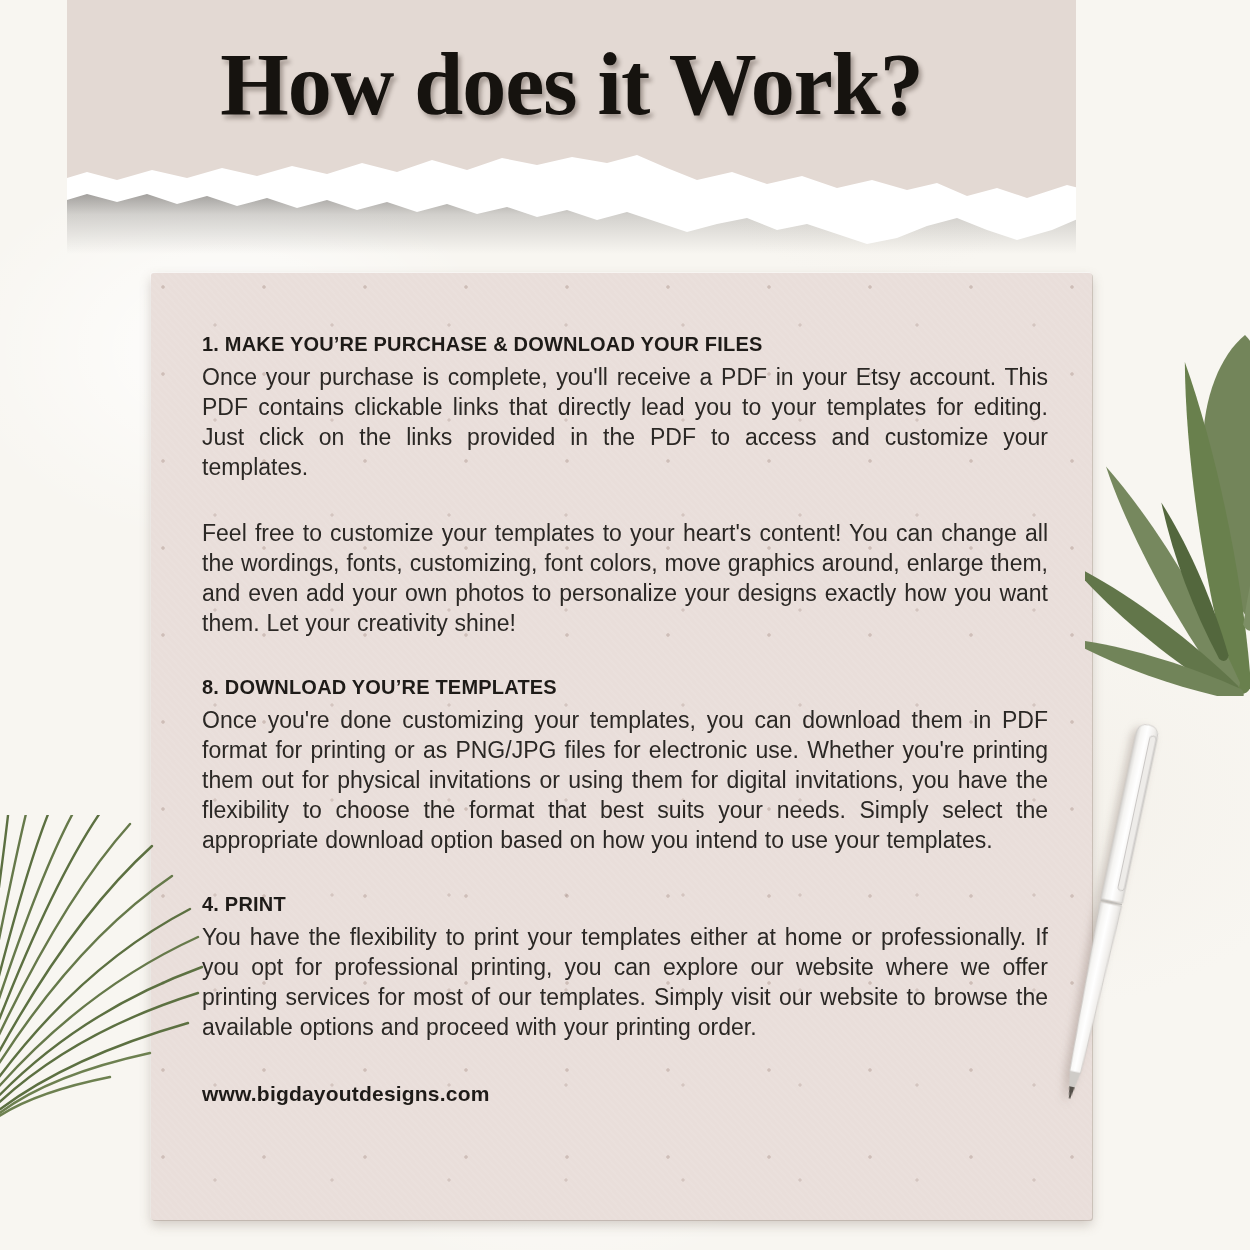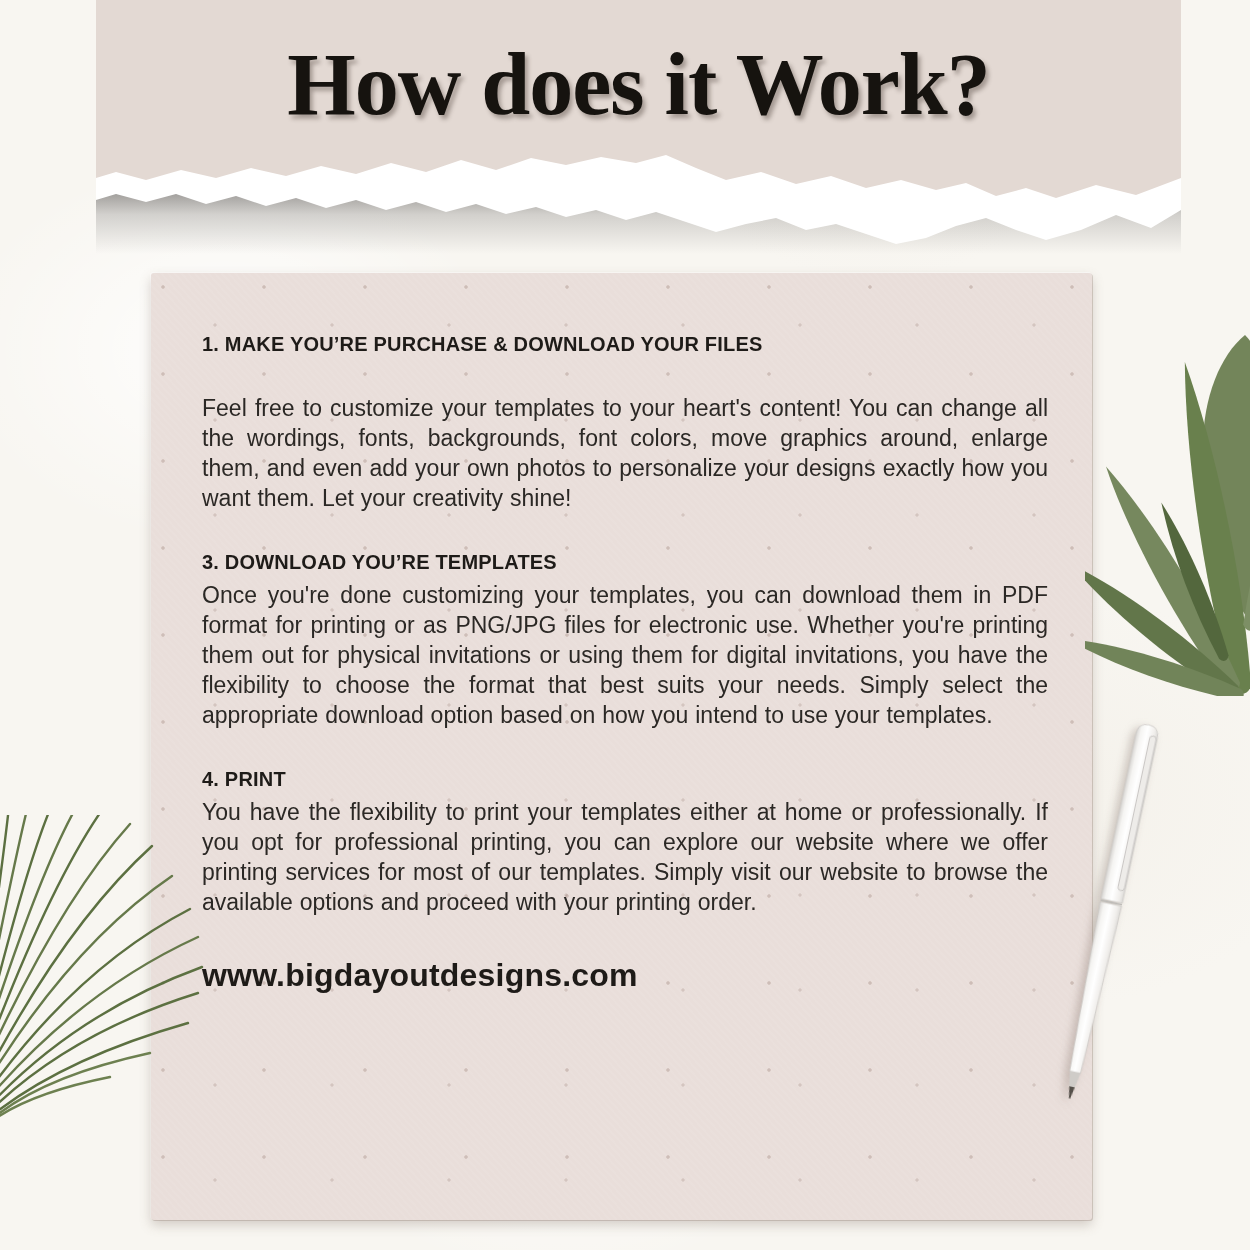--- a/index.html
+++ b/index.html
@@ -10,21 +10,21 @@
     position:relative; width:1250px; height:1250px; overflow:hidden;
     background-color:#f8f6f1;
     background-image:
       radial-gradient(ellipse 420px 300px at 18% 28%, rgba(255,255,255,.85), transparent 65%),
       radial-gradient(ellipse 500px 340px at 82% 64%, rgba(241,237,229,.55), transparent 62%),
       radial-gradient(ellipse 430px 300px at 45% 88%, rgba(255,255,255,.7), transparent 60%),
       radial-gradient(ellipse 300px 220px at 70% 12%, rgba(243,239,232,.5), transparent 60%);
   }
 
   
-  .header-band{ position:absolute; left:96px; top:0; width:1085px; height:258px; }
+  .header-band{ position:absolute; left:67px; top:0; width:1009px; height:258px; }
   .band-shadow{
     position:absolute; left:0; top:186px; width:100%; height:68px;
     background:linear-gradient(180deg, rgba(104,101,99,.72) 0%, rgba(148,146,144,.38) 42%, rgba(255,255,255,0) 100%);
   }
   .band-white{
     position:absolute; left:0; top:0; width:100%; height:258px; background:#ffffff;
     clip-path:polygon(0 0,1085px 0,1085px 210px,1055px 228px,1020px 215px,985px 230px,950px 240px,920px 230px,890px 218px,860px 226px,830px 238px,800px 244px,770px 234px,740px 224px,710px 230px,680px 218px,650px 224px,620px 232px,590px 222px,560px 212px,530px 220px,500px 210px,470px 217px,440px 207px,410px 214px,380px 204px,350px 212px,320px 202px,290px 210px,260px 200px,230px 208px,200px 198px,170px 206px,140px 196px,110px 204px,80px 194px,50px 202px,20px 194px,0 200px);
   }
   .band-beige{
     position:absolute; left:0; top:0; width:100%; height:258px; background:#e3d9d3;
@@ -55,21 +55,21 @@
   .section h3{
     font-size:20px; font-weight:700; letter-spacing:.2px;
     color:#1e1b18; margin-bottom:5px; line-height:26px;
   }
   .section p{
     font-size:23px; line-height:30px; color:#2b2825;
     text-align:justify; word-spacing:.5px;
   }
   .website{
     margin-top:40px;
-    font-size:32px; font-weight:700; color:#1e1b18; letter-spacing:.2px;
+    font-size:21px; font-weight:700; color:#1e1b18; letter-spacing:.2px;
   }
 
   
   .leaves-top-right{ position:absolute; right:0; top:330px; width:165px; height:366px; }
   .palm-bottom-left{ position:absolute; left:0; top:815px; width:206px; height:306px; }
   .pen-wrap{
     position:absolute; left:1128px; top:720px; width:44px; height:402px;
     transform:rotate(12deg); transform-origin:22px 0;
     filter:drop-shadow(-4px 4px 4px rgba(120,104,94,.32));
   }
@@ -83,28 +83,29 @@
     <div class="band-shadow"></div>
     <div class="band-white"></div>
     <div class="band-beige"></div>
     <div class="page-title">How does it Work?</div>
   </div>
 
   <div class="card">
 
     <div class="section">
       <h3>1. MAKE YOU’RE PURCHASE &amp; DOWNLOAD YOUR FILES</h3>
+      <p>Once your purchase is complete, you'll receive a PDF in your Etsy account. This PDF contains clickable links that directly lead you to your templates for editing. Just click on the links provided in the PDF to access and customize your templates.</p>
     </div>
 
     <div class="section">
-      <p>Feel free to customize your templates to your heart's content! You can change all the wordings, fonts, backgrounds, font colors, move graphics around, enlarge them, and even add your own photos to personalize your designs exactly how you want them. Let your creativity shine!</p>
+      <p>Feel free to customize your templates to your heart's content! You can change all the wordings, fonts, customizing, font colors, move graphics around, enlarge them, and even add your own photos to personalize your designs exactly how you want them. Let your creativity shine!</p>
     </div>
 
     <div class="section">
-      <h3>3. DOWNLOAD YOU’RE TEMPLATES</h3>
+      <h3>8. DOWNLOAD YOU’RE TEMPLATES</h3>
       <p>Once you're done customizing your templates, you can download them in PDF format for printing or as PNG/JPG files for electronic use. Whether you're printing them out for physical invitations or using them for digital invitations, you have the flexibility to choose the format that best suits your needs. Simply select the appropriate download option based on how you intend to use your templates.</p>
     </div>
 
     <div class="section">
       <h3>4. PRINT</h3>
       <p>You have the flexibility to print your templates either at home or professionally. If you opt for professional printing, you can explore our website where we offer printing services for most of our templates. Simply visit our website to browse the available options and proceed with your printing order.</p>
     </div>
 
     <div class="website">www.bigdayoutdesigns.com</div>
   </div>

